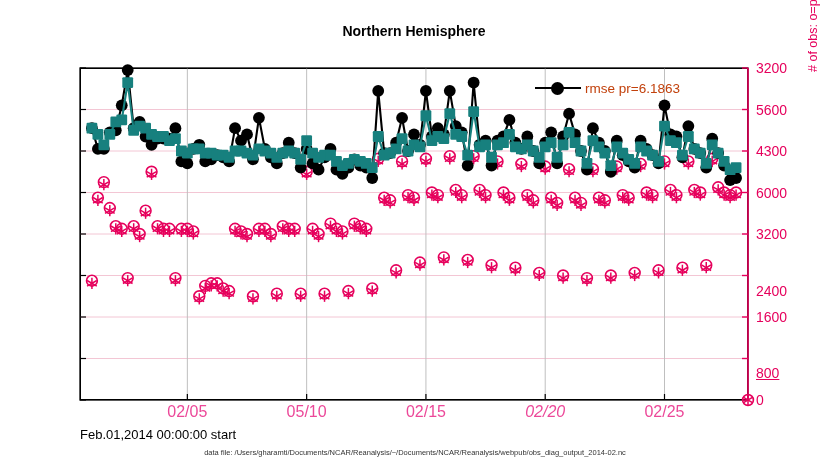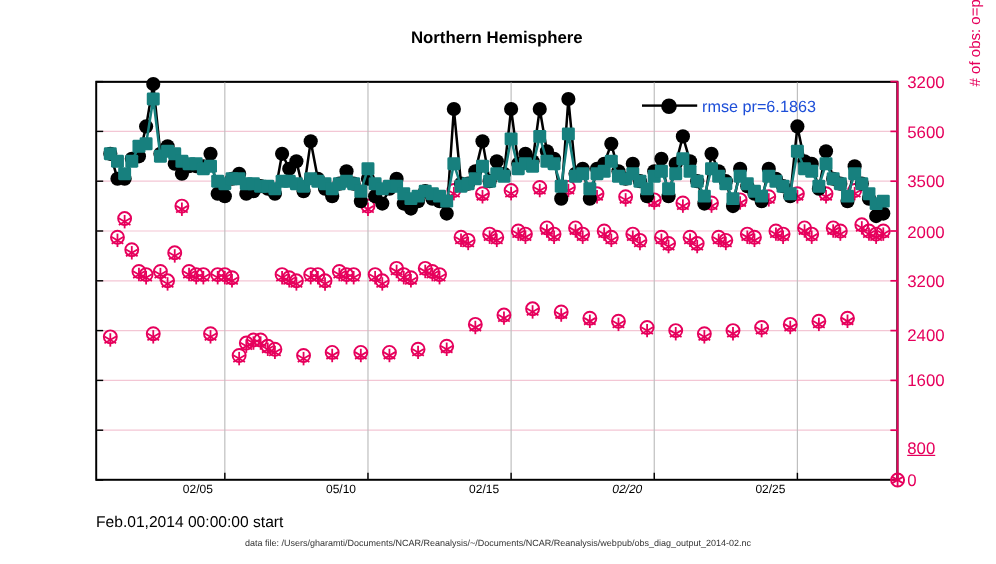--- a/index.html
+++ b/index.html
@@ -24,22 +24,22 @@
   .ylabel-right{
     position:absolute;left:806px;top:72px;
     transform:rotate(-90deg);transform-origin:left top;
     font-size:12.5px;color:#E6005C;white-space:nowrap;
   }
   .ytick-right{
     position:absolute;left:756px;font-size:14px;color:#E6005C;
     text-align:left;width:60px;line-height:1;margin-top:-7px;
   }
   .xtick-label{
-    position:absolute;top:404px;font-size:10px;color:#000000;
-    text-align:left;width:70px;margin-left:-35px;line-height:1;
+    position:absolute;top:404px;font-size:16px;color:#ec4899;
+    text-align:center;width:70px;margin-left:-35px;line-height:1;
   }
   .xlabel{
     position:absolute;left:80px;top:427px;width:668px;
     font-size:13px;color:#000;
   }
   .footer{
     position:absolute;left:0;top:448px;width:830px;
     text-align:center;font-size:7.5px;color:#333;
   }
 
@@ -57,21 +57,21 @@
   .legend-row.r2{top:20px;}
   .legend-sample{position:relative;width:46px;height:16px;margin-right:4px;}
   .legend-sample .lline{
     position:absolute;left:0;top:7px;width:46px;height:2.2px;
   }
   .legend-sample .lmark{
     position:absolute;left:16px;top:2px;width:13px;height:13px;
   }
   .legend-sample .lmark.circ{border-radius:50%;background:#000;}
   .legend-sample .lmark.sq{background:#17807E;}
-  .legend-text{font-size:13.5px;color:#1d4ed8;}
+  .legend-text{font-size:13.5px;color:#c2410c;}
 </style>
 </head>
 <body>
 
 <div id="figure">
 
   <div class="title-block">
     <div class="title-line1">Northern Hemisphere</div>
   </div>
 
@@ -997,24 +997,24 @@
         <line x1="752.8497422611929" y1="397.2" x2="743.1502577388071" y2="402.8"></line>
         <line x1="752.8497422611929" y1="402.8" x2="743.1502577388071" y2="397.2"></line>
       </g>
     </svg>
 
   <div id="ytick-left-holder"></div>
   <div id="ytick-right-holder">
       <div class="ytick-right" style="top: 400px;">0</div>
       <div class="ytick-right" style="top: 373px; text-decoration: underline;">800</div>
       <div class="ytick-right" style="top: 317px;">1600</div>
-      <div class="ytick-right" style="top: 279px;">2400</div>
+      <div class="ytick-right" style="top: 291px;">2400</div>
       <div class="ytick-right" style="top: 234px;">3200</div>
-      <div class="ytick-right" style="top: 192.5px;">2000</div>
-      <div class="ytick-right" style="top: 151px;">3500</div>
+      <div class="ytick-right" style="top: 192.5px;">6000</div>
+      <div class="ytick-right" style="top: 151px;">4300</div>
       <div class="ytick-right" style="top: 109.5px;">5600</div>
       <div class="ytick-right" style="top: 68px;">3200</div>
     </div>
   <div id="xtick-holder">
       <div class="xtick-label" style="left: 187.357px;">02/05</div>
       <div class="xtick-label" style="left: 306.643px;">05/10</div>
       <div class="xtick-label" style="left: 425.929px;">02/15</div>
       <div class="xtick-label" style="left: 545.214px; font-style: italic;">02/20</div>
       <div class="xtick-label" style="left: 664.5px;">02/25</div>
     </div>

